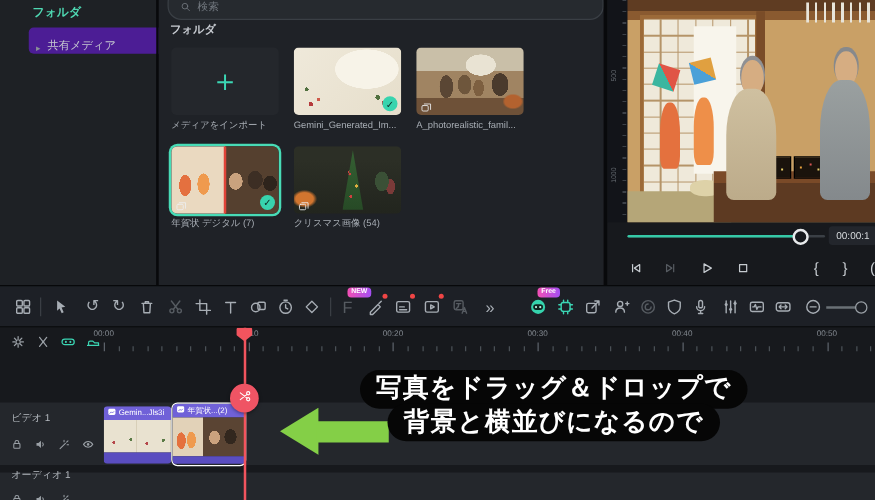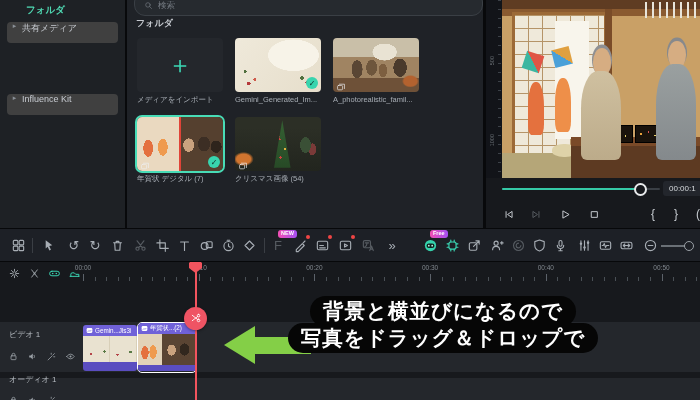--- a/index.html
+++ b/index.html
@@ -1,22 +1,22 @@
 <!DOCTYPE html>
 <html><head>
 <meta charset="utf-8">
 <style>
   html,body{margin:0;padding:0;background:#000;}
   .app{position:relative;width:700px;height:400px;background:#101215;overflow:hidden;
        font-family:"Liberation Sans","DejaVu Sans",sans-serif;color:#c9cdd2;}
   
   .sidebar{position:absolute;left:0;top:0;width:125px;height:228px;background:#1e2125;}
   .sb-active{position:absolute;left:26px;top:4px;font-size:9.5px;font-weight:bold;color:#4fd8b2;cursor:pointer;}
-  .sb-card{position:absolute;left:7px;width:111px;height:21px;background:#404040;border-radius:4px;
-           display:flex;align-items:flex-start;font-size:9px;color:#c6cad0;cursor:pointer;}
+  .sb-card{position:absolute;left:23px;width:111px;height:21px;background:#4c1d95;border-radius:4px;
+           display:flex;align-items:flex-end;font-size:9px;color:#c6cad0;cursor:pointer;}
   .sb-card .chev{width:15px;text-align:center;font-size:7px;color:#8a9097;}
   .sb-card.nochev{padding-left:15px;}
   .vdiv{position:absolute;top:0;background:#08090b;}
   .media{position:absolute;left:127px;top:0;width:356px;height:228px;background:#1f2227;overflow:hidden;}
   .search{position:absolute;left:7px;top:-9px;width:338px;height:20px;background:#262a2f;border:1px solid #3a3f45;
           border-radius:11px;display:flex;align-items:flex-end;gap:5px;padding:0 0 3px 9px;color:#737980;font-size:8.5px;}
   .search .s-ic{color:#737980;}
   .search svg{width:9px;height:9px;}
   .media-label{position:absolute;left:9px;top:17px;font-size:9px;font-weight:bold;color:#c6cad0;}
   .tile{position:absolute;width:86px;height:54px;border-radius:4px;overflow:hidden;background:#24272c;cursor:pointer;}
@@ -181,24 +181,20 @@
 <body>
 
 <div class="app">
 
   <div class="sidebar">
     <div class="sb-active">フォルダ</div>
     <div class="sb-card" style="top:22px">
       <span class="chev">▸</span>
       <span>共有メディア</span>
     </div>
-    <div class="sb-card" style="top:94px">
-      <span class="chev">▸</span>
-      <span>Influence Kit</span>
-    </div>
   </div>
   <div class="vdiv" style="left:125px;width:2px;height:228px"></div>
 
   <div class="media">
     <div class="search">
       <span class="s-ic"><svg viewBox="0 0 16 16" width="15" height="15" fill="none" stroke="currentColor" stroke-width="1.2" stroke-linecap="round" stroke-linejoin="round">
             <circle cx="7" cy="7" r="4"></circle>
             <path d="M10 10l3.4 3.4"></path>
           </svg></span>
       <span>検索</span>
@@ -623,17 +619,17 @@
       <span><svg viewBox="0 0 16 16" width="15" height="15" fill="none" stroke="currentColor" stroke-width="1.2" stroke-linecap="round" stroke-linejoin="round">
             <circle cx="4.8" cy="11.4" r="1.7"></circle>
             <circle cx="11.2" cy="11.4" r="1.7"></circle>
             <path d="M6 10.2 11.6 3M10 10.2 4.4 3"></path>
           </svg></span>
     </div>
 
     <div class="arrow-head"></div>
     <div class="arrow-tail"></div>
     <div class="callout">
+      <span>写真をドラッグ＆ドロップで</span>
       <span>背景と横並びになるので</span>
-      <span>写真をドラッグ＆ドロップで</span>
     </div>
   </div>
 </div>
 
 </body></html>

